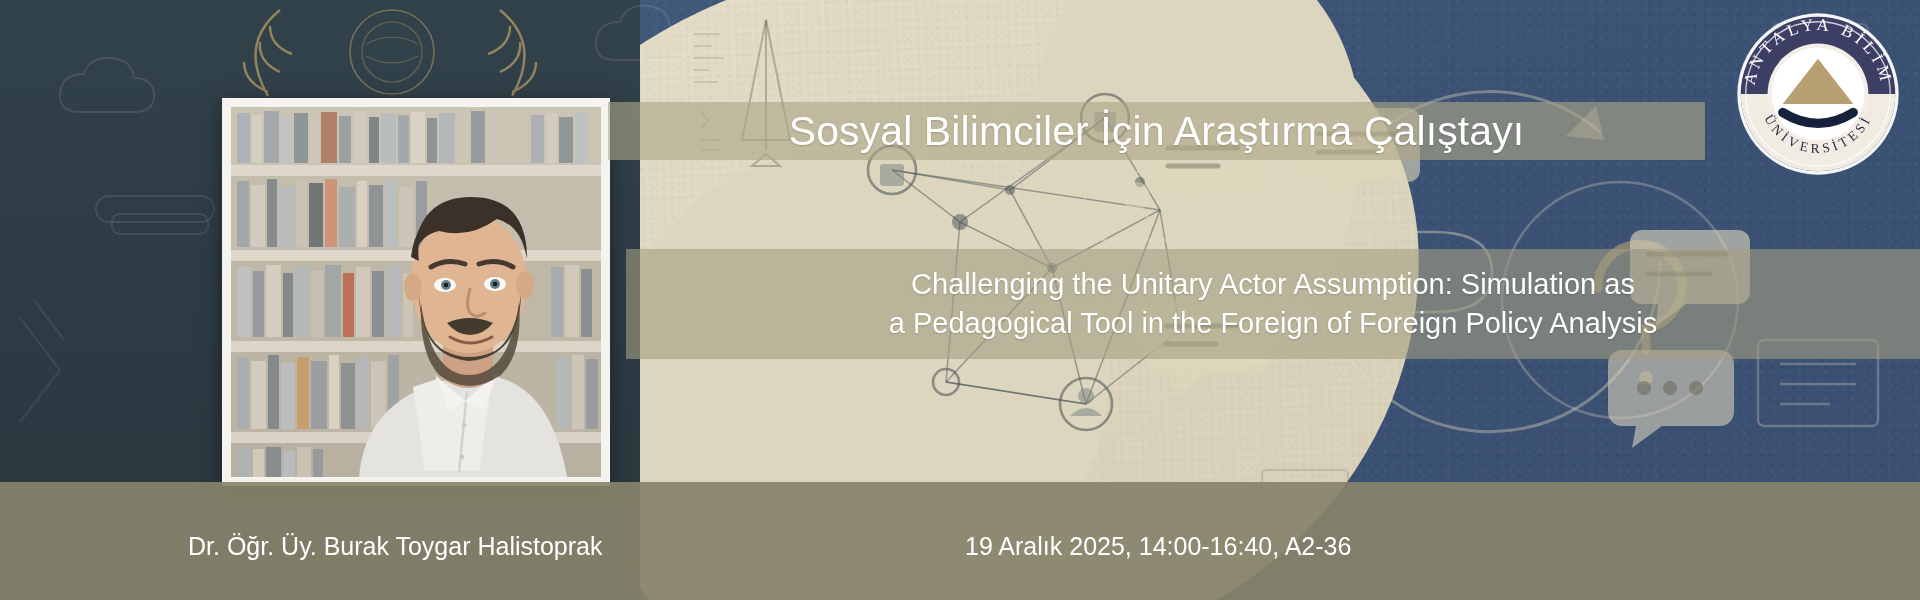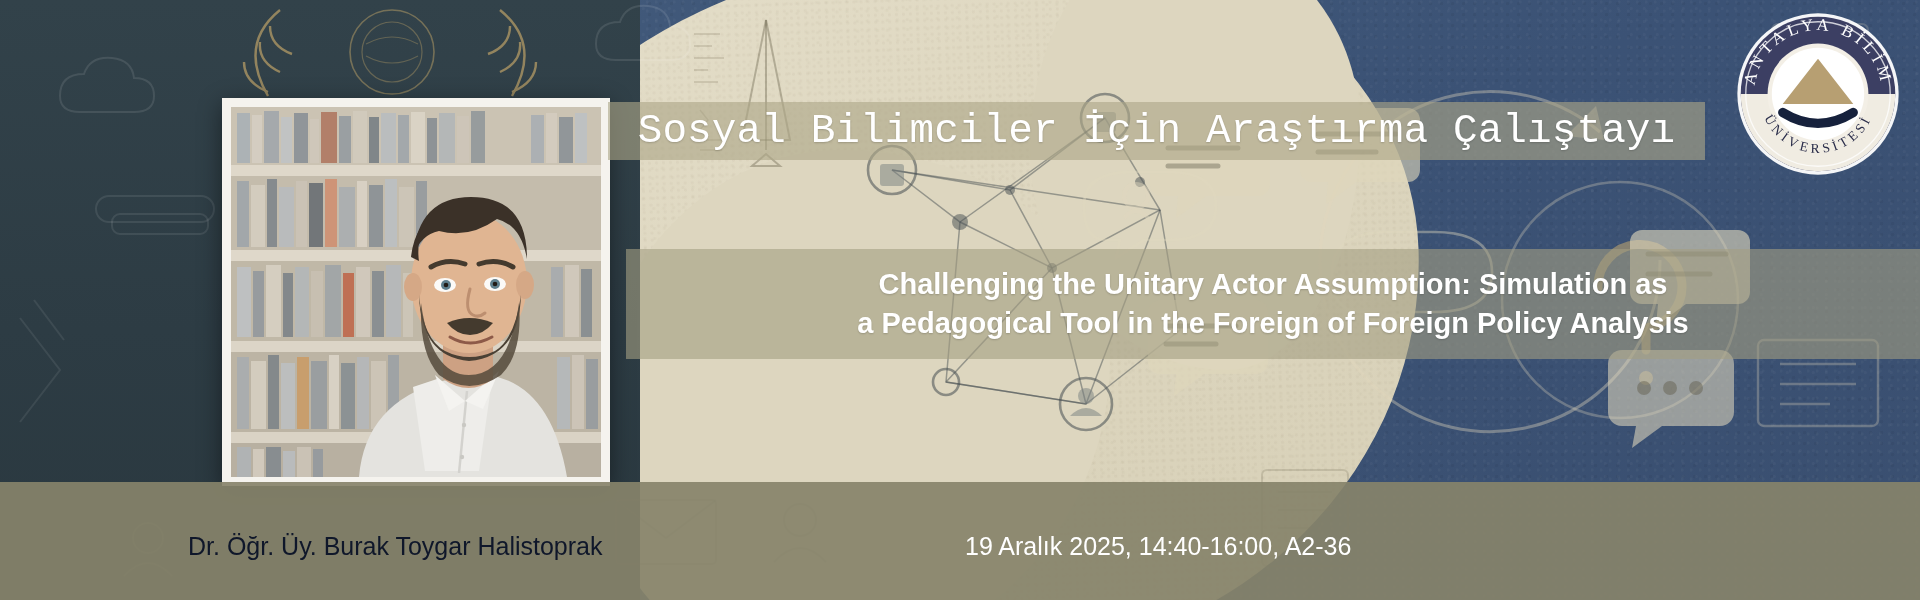--- a/index.html
+++ b/index.html
@@ -120,50 +120,49 @@
     width: 1097px; height: 58px;
     background: rgba(173,166,136,0.62);
     display: flex; align-items: center; justify-content: center;
   }
   .title-text {
     font-size: 41px;
     color: #ffffff;
     white-space: nowrap;
     letter-spacing: .1px;
     text-shadow: 0 1px 2px rgba(0,0,0,0.18);
-    font-family: Liberation Mono, monospace;
   }
 
   .subtitle-band {
     position: absolute;
     left: 626px; top: 249px;
     width: 1294px; height: 110px;
     background: rgba(163,158,130,0.60);
     display: flex; flex-direction: column;
-    align-items: center; justify-content: center; font-weight: bold;
+    align-items: center; justify-content: center;
   }
   .subtitle-line {
     font-size: 29px;
     color: #ffffff;
     white-space: nowrap;
     line-height: 1.33;
     text-shadow: 0 1px 2px rgba(0,0,0,0.18);
   }
 
   .bottom-bar {
     position: absolute;
     left: 0; bottom: 0;
     width: 1920px; height: 118px;
     background: rgba(135,131,106,0.92);
   }
   .speaker-name {
     position: absolute;
     left: 188px; top: 50px;
     font-size: 25px;
-    color: #0f172a;
+    color: #ffffff;
     white-space: nowrap;
   }
   .event-meta {
     position: absolute;
     left: 965px; top: 50px;
     font-size: 25px;
     color: #ffffff;
     white-space: nowrap;
   }
 </style>
@@ -492,16 +491,16 @@
     <div class="title-text">Sosyal Bilimciler İçin Araştırma Çalıştayı</div>
   </div>
 
   <div class="subtitle-band">
     <div class="subtitle-line">Challenging the Unitary Actor Assumption: Simulation as</div>
     <div class="subtitle-line">a Pedagogical Tool in the Foreign of Foreign Policy Analysis</div>
   </div>
 
   <div class="bottom-bar">
     <div class="speaker-name">Dr. Öğr. Üy. Burak Toygar Halistoprak</div>
-    <div class="event-meta">19 Aralık 2025, 14:40-16:00,  A2-36</div>
+    <div class="event-meta">19 Aralık 2025, 14:00-16:40,  A2-36</div>
   </div>
 
 </div>
 
 </body></html>

